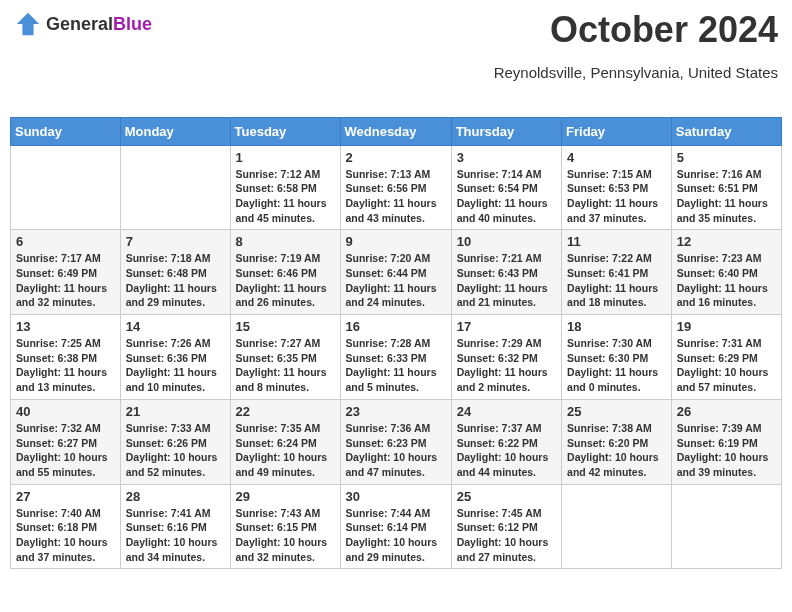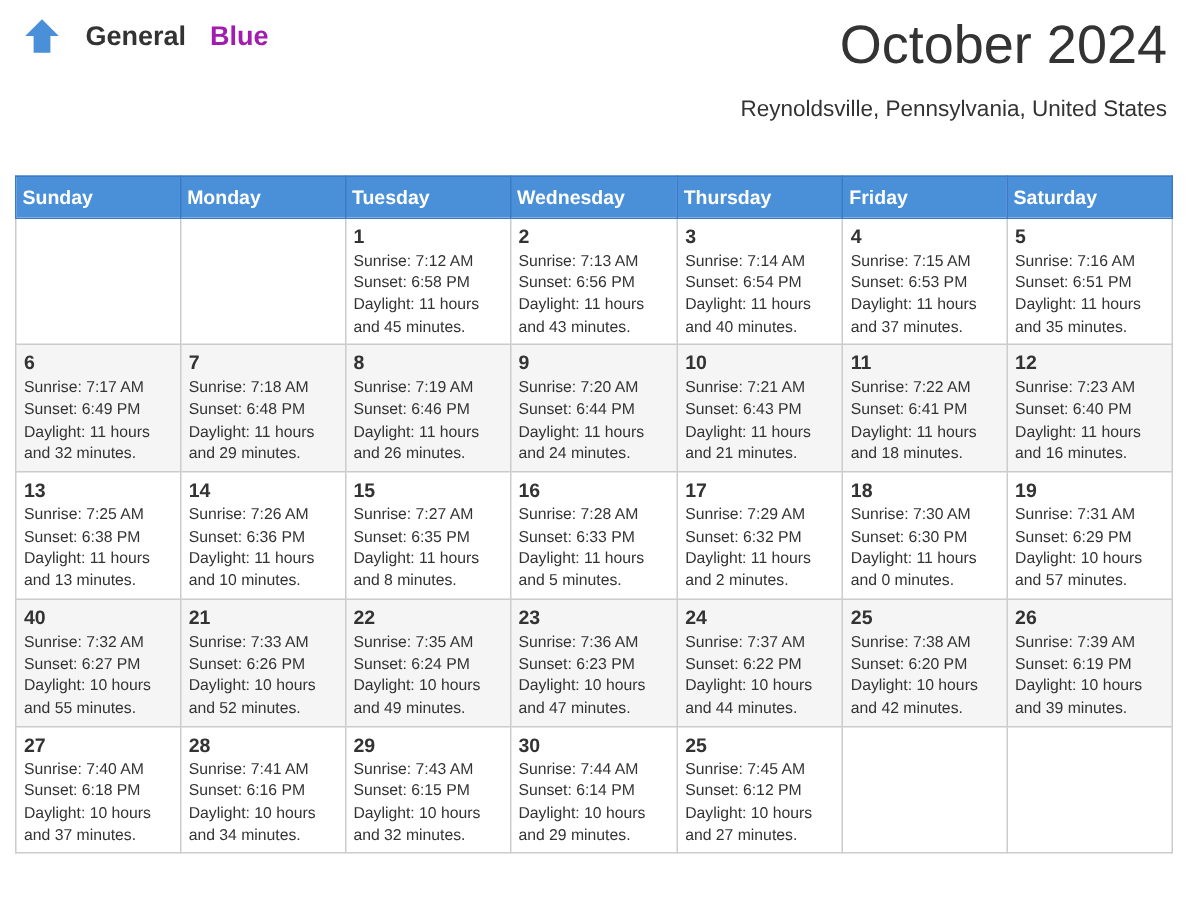--- a/index.html
+++ b/index.html
@@ -36,21 +36,21 @@
     }
     .logo-icon {
       width: 28px;
       height: 28px;
     }
     .title-section {
       text-align: right;
     }
     .month-title {
       font-size: 36px;
-      font-weight: normal;
+      font-weight: bold;
       color: #333;
       line-height: 1.1;
     }
     .location-title {
       font-size: 15px;
       color: #333;
       margin-top: 14px;
     }
     .calendar {
       width: 100%;
@@ -82,37 +82,38 @@
     }
     .day-number {
       font-size: 13px;
       font-weight: bold;
       margin-bottom: 2px;
     }
     .cell-text {
       font-size: 10.5px;
       line-height: 1.4;
       color: #333;
+      font-weight: bold;
     }
     .empty-cell {
       background: #fff !important;
     }
     .stripe-row td { background: #ebebeb; }
   </style>
 </head>
 <body>
 
 <div class="header">
   <div class="logo">
     <svg class="logo-icon" viewBox="0 0 40 40" xmlns="http://www.w3.org/2000/svg">
       <polygon points="20,4 36,20 28,20 28,36 12,36 12,20 4,20" fill="#4a90d9"></polygon>
       <polygon points="26,4 38,16 32,10" fill="#2a6aad"></polygon>
     </svg>
     <div>
-      <div style="display:flex; gap:16px;margin-left:11px;">
+      <div style="display:flex; gap:0;">
         <span class="logo-text-general">General</span>
         <span class="logo-text-blue">Blue</span>
       </div>
     </div>
   </div>
   <div class="title-section">
     <div class="month-title">October 2024</div>
     <div class="location-title">Reynoldsville, Pennsylvania, United States</div>
   </div>
 </div>

